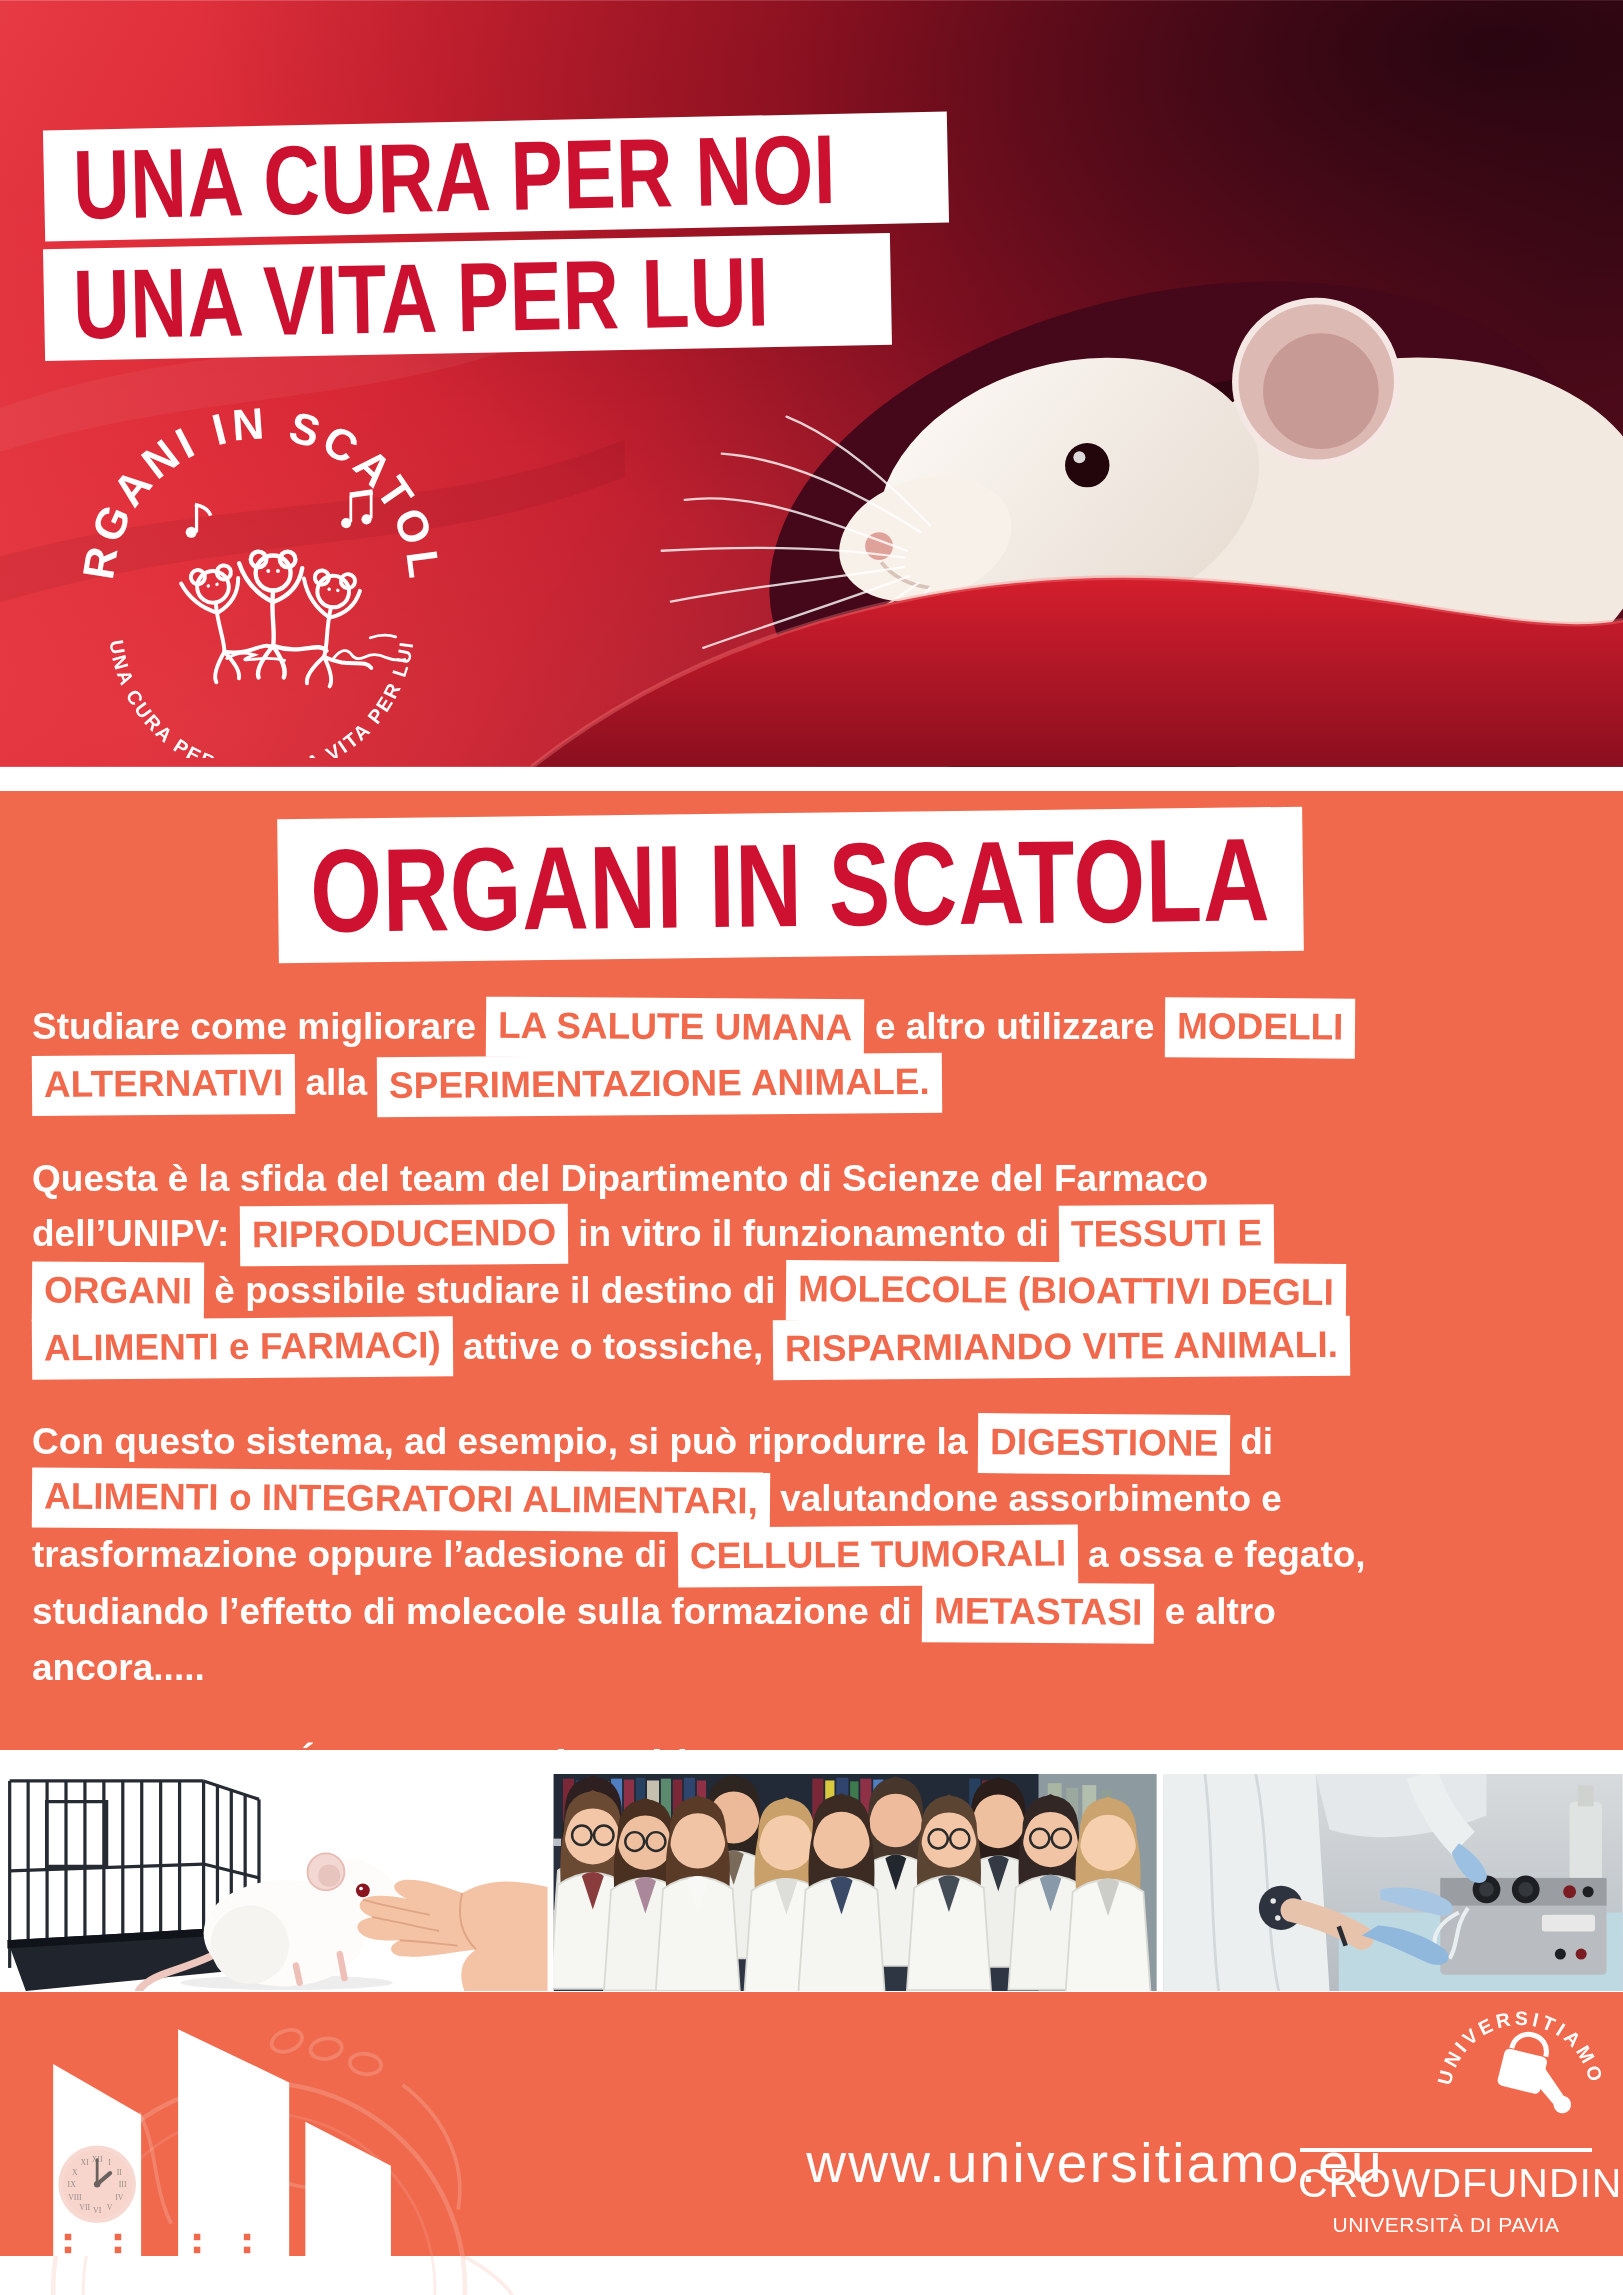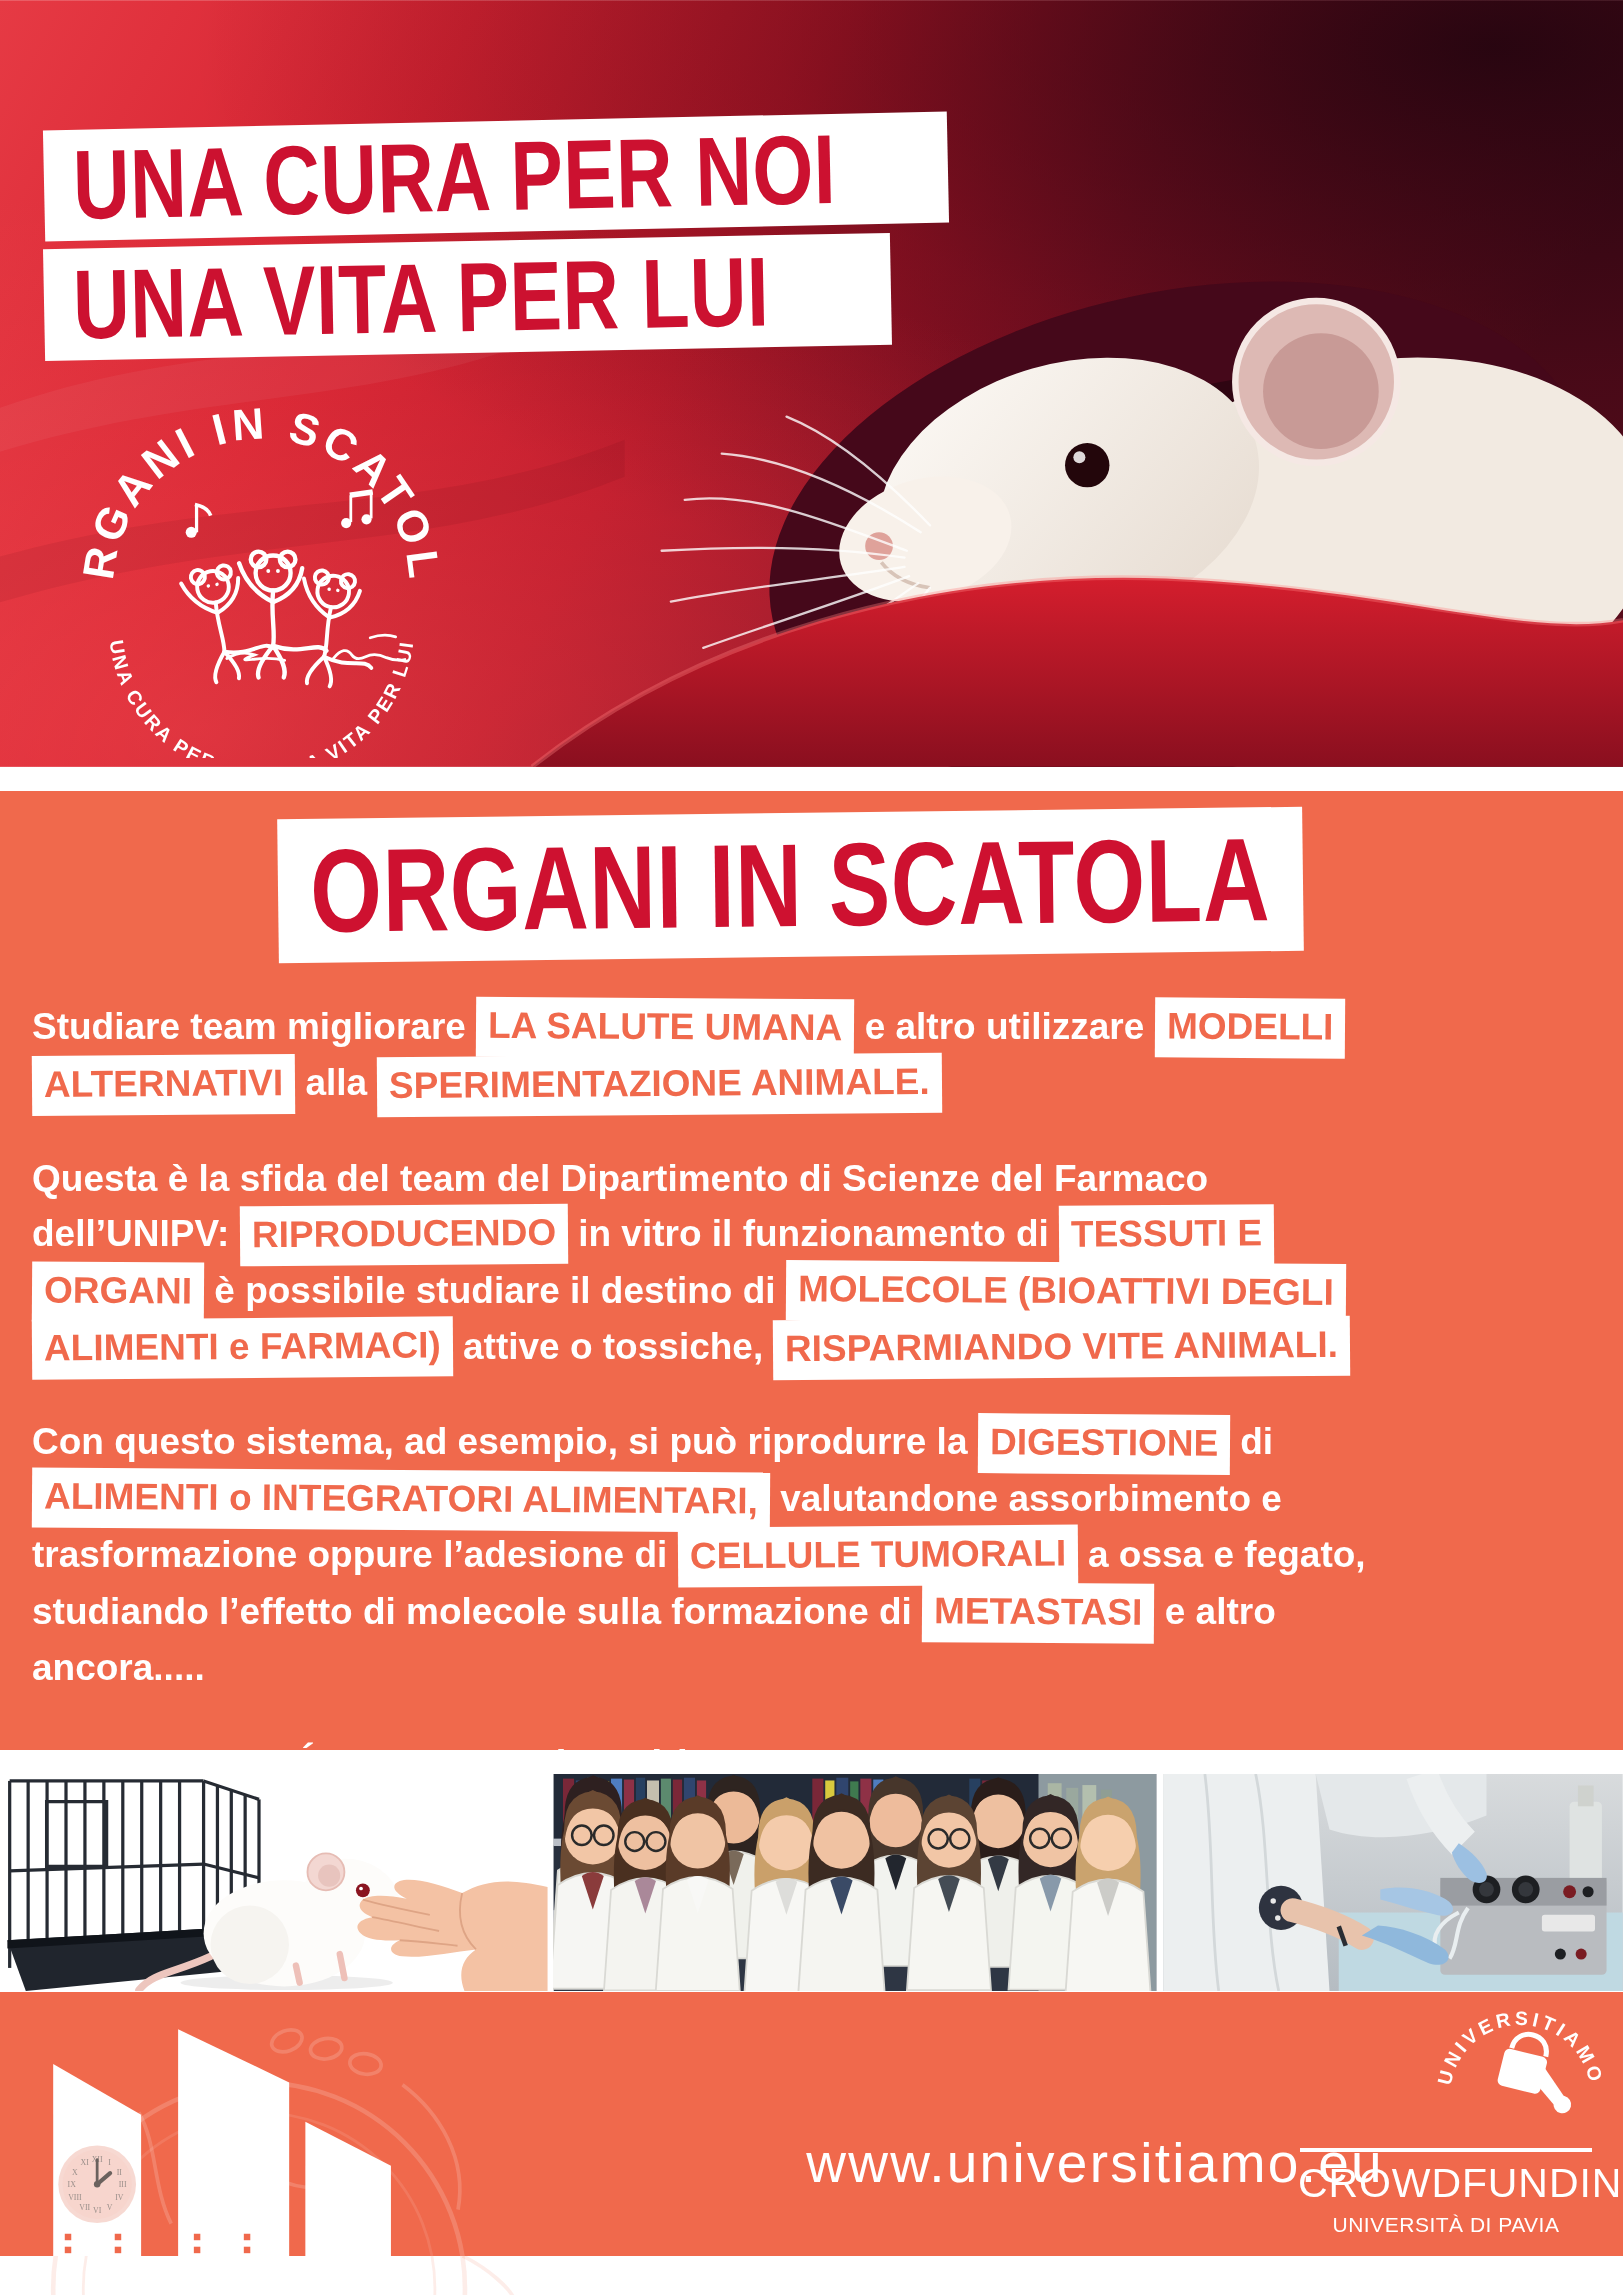--- a/index.html
+++ b/index.html
@@ -173,21 +173,21 @@
         <path d="M 640,540 q 30,-10 55,-2"></path>
       </g>
     </svg>
   </div>
 
   <div class="main">
     <div class="titlebox">
       <span class="txt">ORGANI IN SCATOLA</span>
     </div>
     <div class="bodytext">
-      <p><span>Studiare team migliorare </span><span class="hl">LA SALUTE UMANA</span><span> e altro utilizzare </span><span class="hl">MODELLI</span><br><span class="hl">ALTERNATIVI</span><span> alla </span><span class="hl">SPERIMENTAZIONE ANIMALE.</span></p>
+      <p><span>Studiare come migliorare </span><span class="hl">LA SALUTE UMANA</span><span> e altro utilizzare </span><span class="hl">MODELLI</span><br><span class="hl">ALTERNATIVI</span><span> alla </span><span class="hl">SPERIMENTAZIONE ANIMALE.</span></p>
       <p><span>Questa è la sfida del team del Dipartimento di Scienze del Farmaco</span><br><span>dell’UNIPV: </span><span class="hl">RIPRODUCENDO</span><span> in vitro il funzionamento di </span><span class="hl">TESSUTI E</span><br><span class="hl">ORGANI</span><span> è possibile studiare il destino di </span><span class="hl">MOLECOLE (BIOATTIVI DEGLI</span><br><span class="hl">ALIMENTI e FARMACI)</span><span> attive o tossiche, </span><span class="hl">RISPARMIANDO VITE ANIMALI.</span></p>
       <p><span>Con questo sistema, ad esempio, si può riprodurre la </span><span class="hl">DIGESTIONE</span><span> di</span><br><span class="hl">ALIMENTI o INTEGRATORI ALIMENTARI,</span><span> valutandone assorbimento e</span><br><span>trasformazione oppure l’adesione di </span><span class="hl">CELLULE TUMORALI</span><span> a ossa e fegato,</span><br><span>studiando l’effetto di molecole sulla formazione di </span><span class="hl">METASTASI</span><span> e altro</span><br><span>ancora.....</span></p>
       <div class="cta">SCOPRI DI PIÚ SU www.universitiamo.eu</div>
     </div>
   </div>
 
   <div class="photo photo-left">
     <svg width="548" height="217" viewBox="0 0 1185 470">
       <rect width="1185" height="470" fill="#ffffff"></rect>
       <g stroke="#262b33" stroke-width="7" fill="none">

